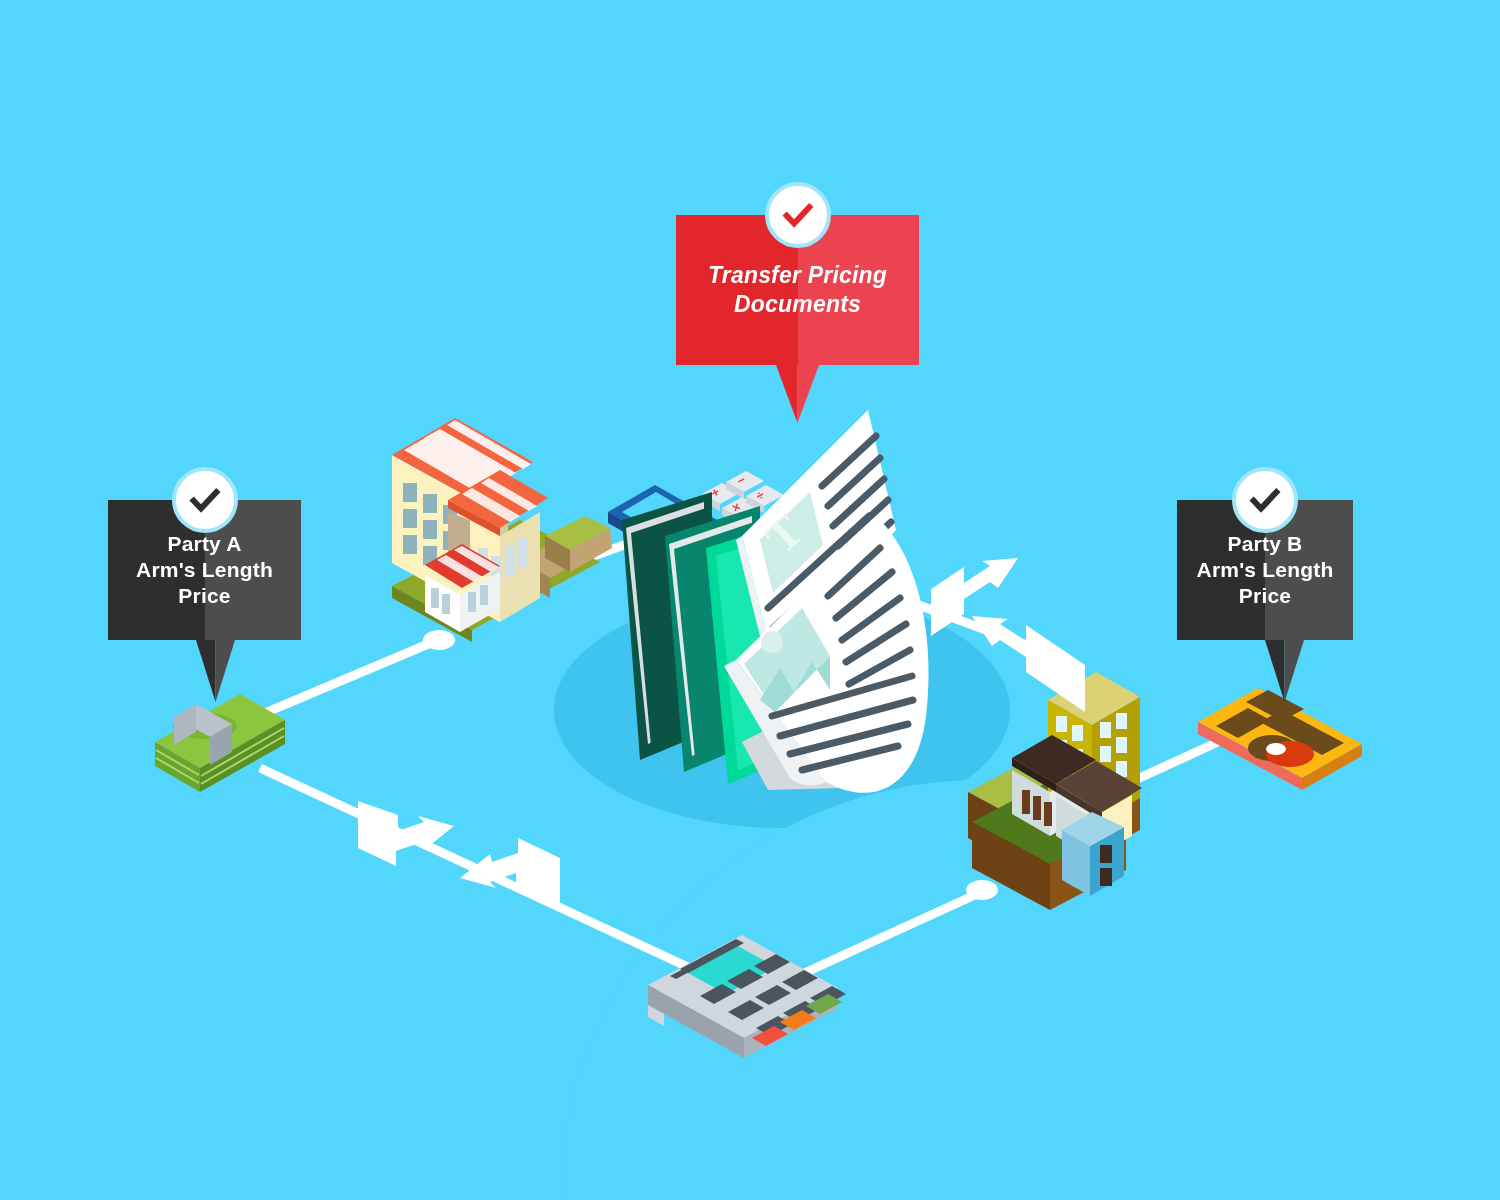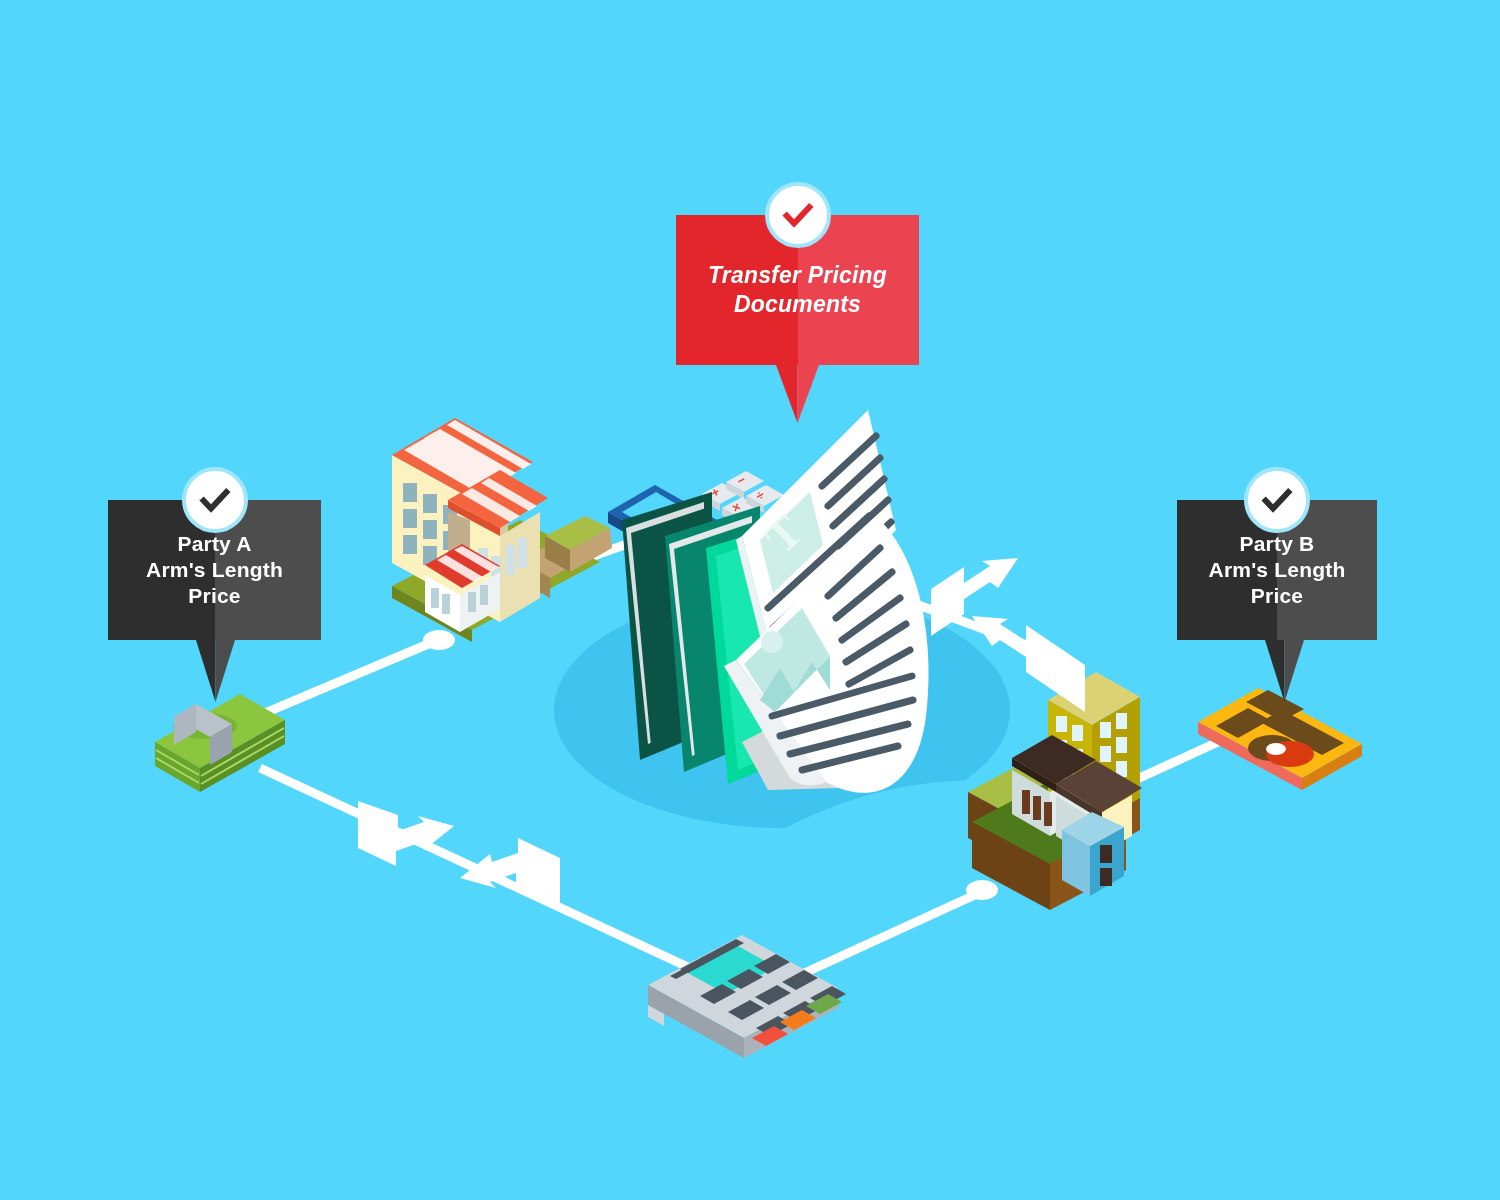--- a/index.html
+++ b/index.html
@@ -350,21 +350,21 @@
 
     <g fill="#ffffff">
       <path d="M358,801 L398,815 L398,831 L424,822 L418,816 L454,826 L424,850 L422,842 L396,851 L396,866 L358,848 Z"></path>
     </g>
 
     <g fill="#ffffff">
       <path d="M560,906 L516,889 L516,873 L490,882 L496,888 L460,878 L490,854 L492,862 L518,853 L518,838 L560,858 Z"></path>
     </g>
   </svg>
 
-  <div class="callout dark" style="left:108px;top:500px;width:213px;">
+  <div class="callout dark" style="left:108px;top:500px;width:193px;">
     <div class="badge" style="top:-33px;">
       <svg width="34" height="34" viewBox="0 0 24 24">
         <path d="M4 12.5 L9.2 18 L20 6.5" stroke="#2e2e2e" stroke-width="4.2" fill="none" stroke-linecap="square" stroke-linejoin="miter"></path>
       </svg>
     </div>
     <div class="body" style="height:140px;font-size:21px;">
       <div class="half-l"></div>
       <div class="half-r"></div>
       <div class="txt">
         <div>Party A</div>
@@ -391,21 +391,21 @@
         <div>Transfer Pricing</div>
         <div>Documents</div>
       </div>
     </div>
     <svg class="tail" viewBox="0 0 243 64" preserveAspectRatio="none" style="top:150px;">
       <polygon points="100,0 121.5,0 121.5,58" fill="#e2262b"></polygon>
       <polygon points="121.5,0 143,0 121.5,58" fill="#ec4351"></polygon>
     </svg>
   </div>
 
-  <div class="callout dark" style="left:1177px;top:500px;width:200px;">
+  <div class="callout dark" style="left:1177px;top:500px;width:176px;">
     <div class="badge" style="top:-33px;">
       <svg width="34" height="34" viewBox="0 0 24 24">
         <path d="M4 12.5 L9.2 18 L20 6.5" stroke="#2e2e2e" stroke-width="4.2" fill="none" stroke-linecap="square" stroke-linejoin="miter"></path>
       </svg>
     </div>
     <div class="body" style="height:140px;font-size:21px;">
       <div class="half-l"></div>
       <div class="half-r"></div>
       <div class="txt">
         <div>Party B</div>

